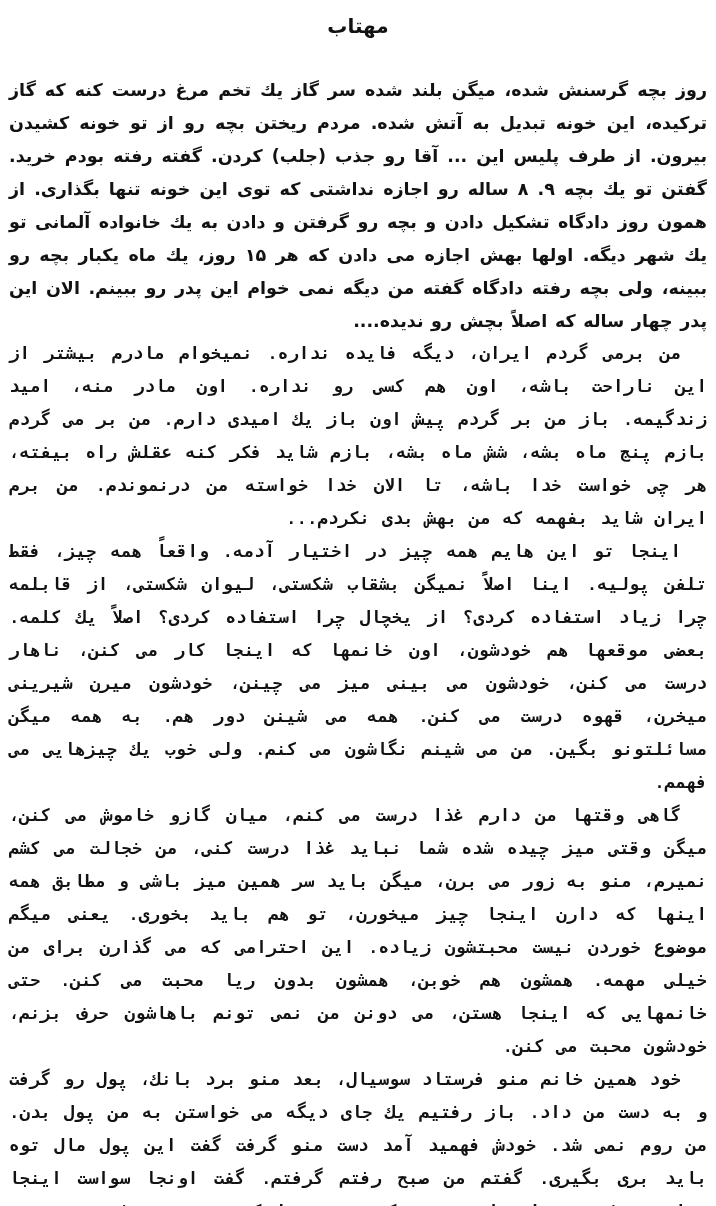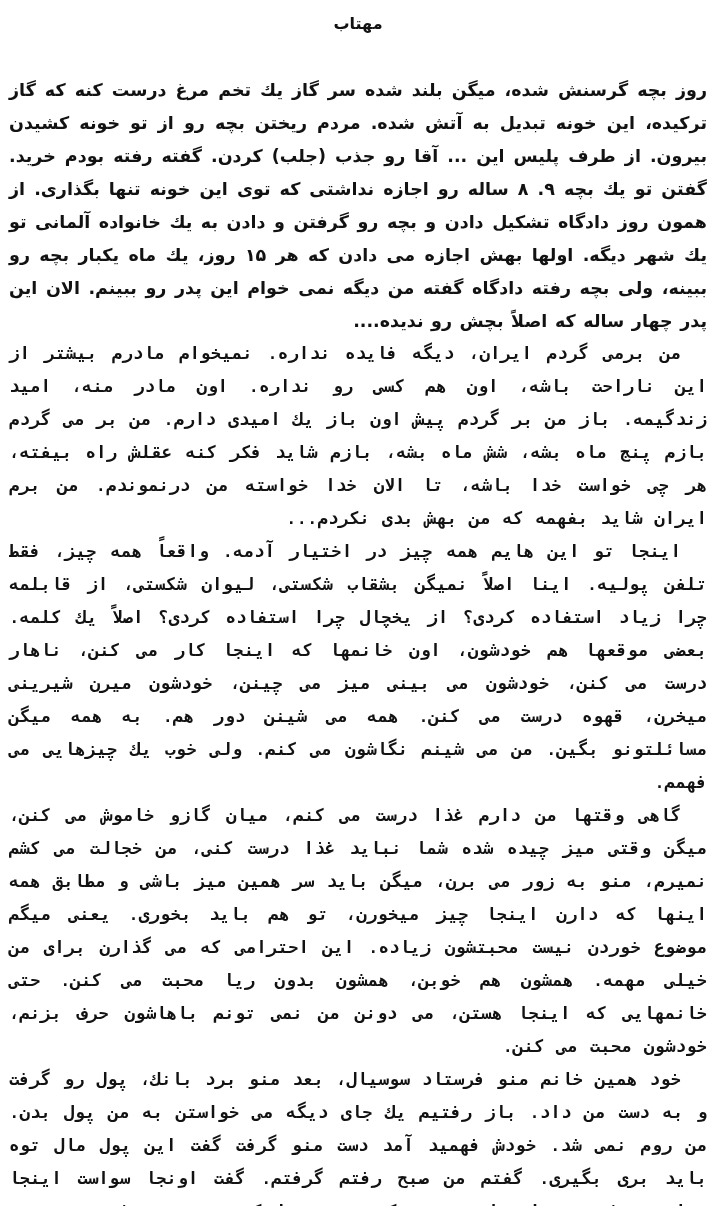--- a/index.html
+++ b/index.html
@@ -14,21 +14,21 @@
     font-family: "DejaVu Sans", sans-serif;
     color: #121212;
   }
   .running-head {
     position: absolute;
     top: 14px;
     left: 0;
     width: 100%;
     text-align: center;
     direction: rtl;
-    font-size: 16px;
+    font-size: 20px;
     font-weight: bold;
     letter-spacing: 0.5px;
   }
   .content {
     position: absolute;
     top: 74px;
     right: 9px;
     left: 9px;
     direction: rtl;
     text-align: justify;

